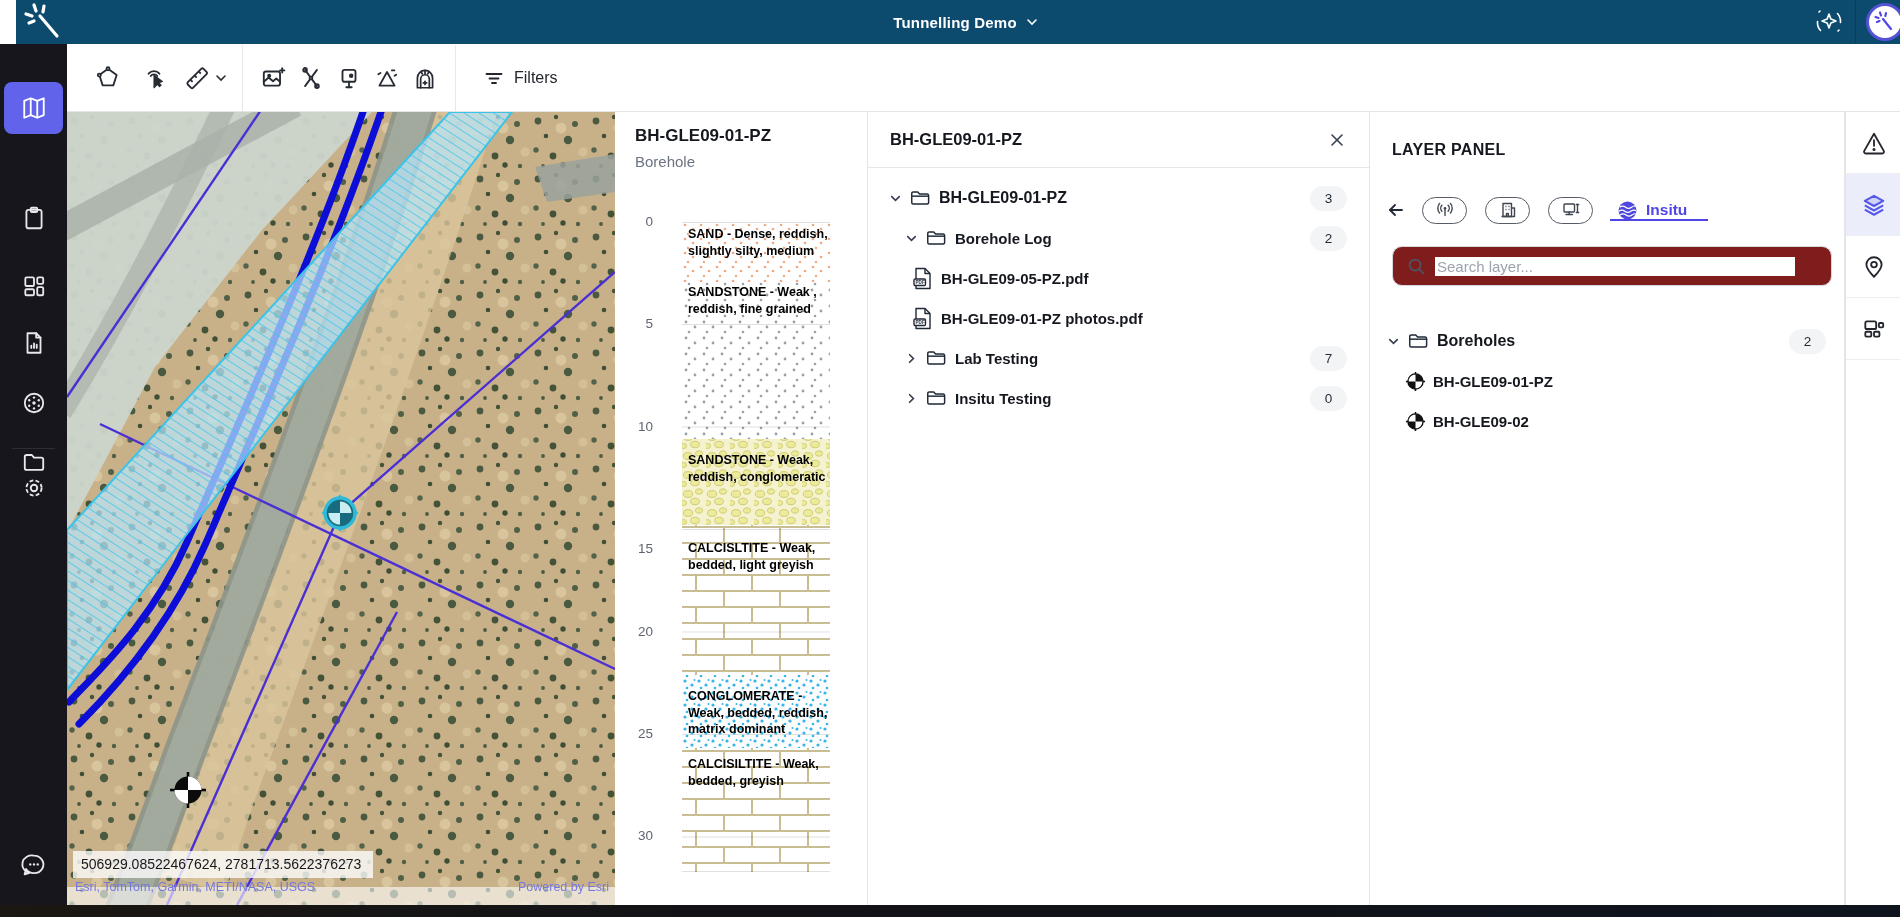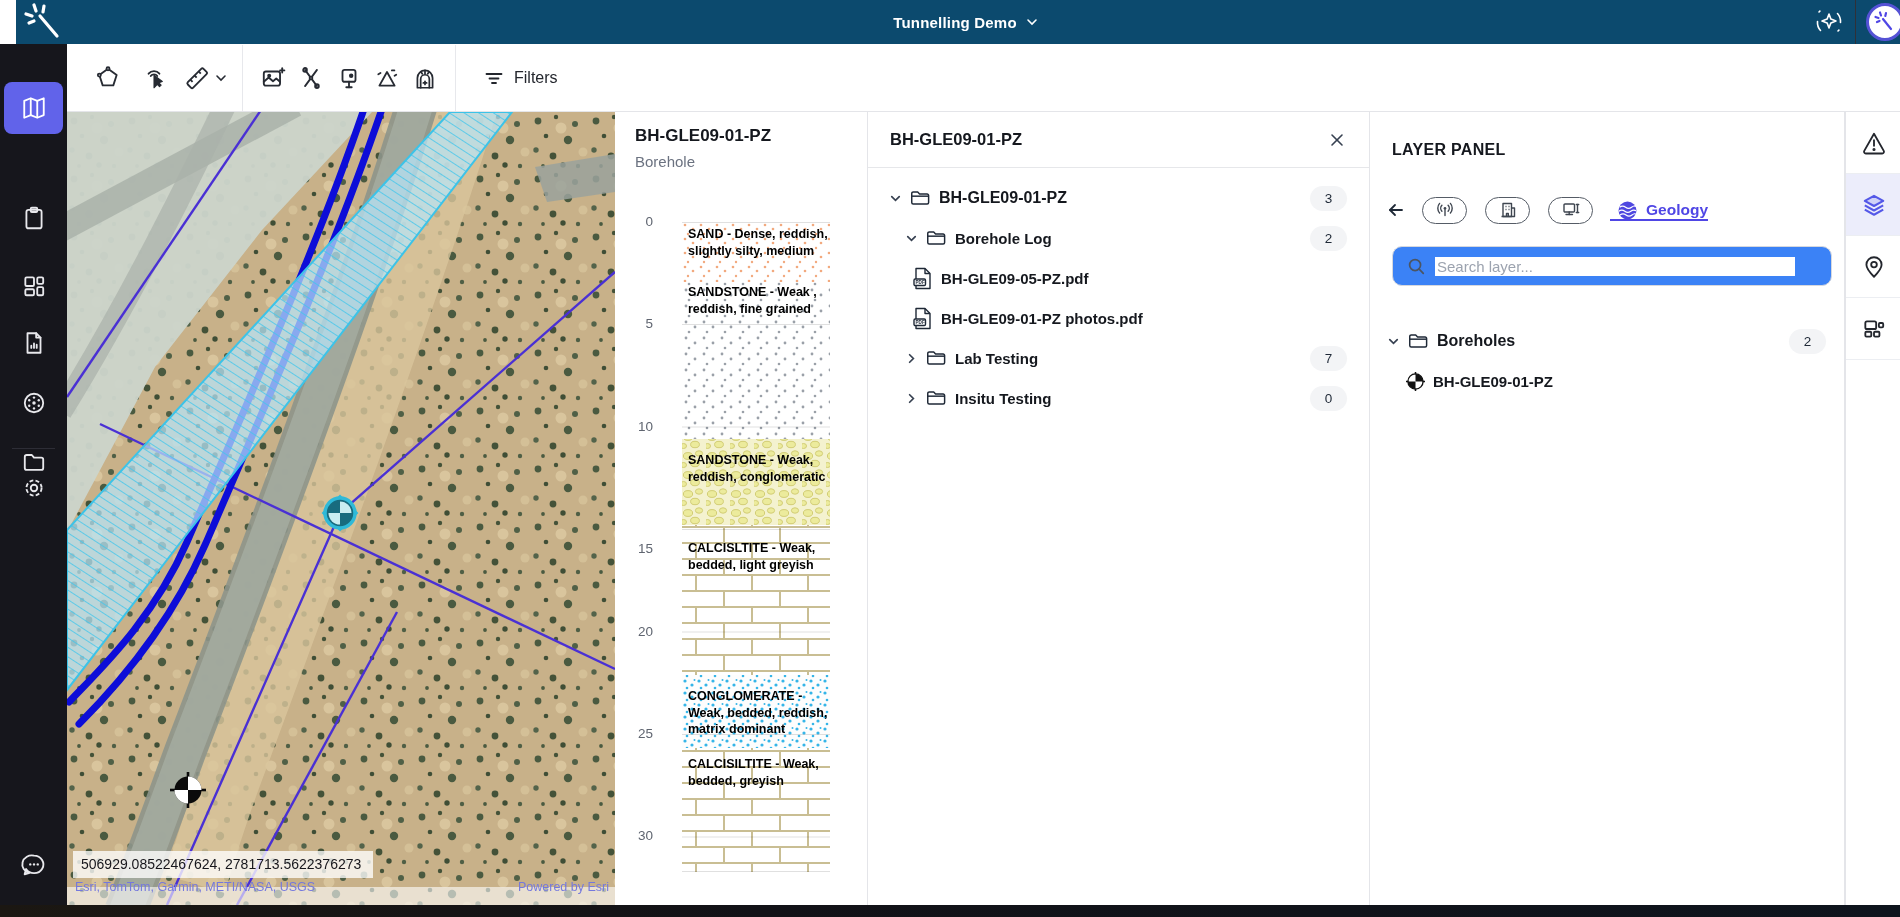--- a/index.html
+++ b/index.html
@@ -77,21 +77,21 @@
   .layer-panel { left:1370px; width:475px; }
   .lp-title { position:absolute; left:22px; top:29px; font-size:16px; font-weight:700;
     letter-spacing:.3px; color:#15181e; }
   .lp-tabs { position:absolute; left:16px; top:83px; width:443px; height:30px; display:flex; align-items:center; }
   .pill { width:45px; height:27px; border:1.3px solid #555c66; border-radius:999px; display:flex;
     align-items:center; justify-content:center; margin-right:18px; }
   .geo-tab { display:flex; align-items:center; gap:8px; margin-left:6px; }
   .geo-label { font-size:15.5px; font-weight:700; color:#4f46e5; }
   .geo-underline { position:absolute; left:240px; top:107px; width:98px; height:2px; background:#4f46e5; }
   .lp-search { position:absolute; left:22px; top:134px; width:440px; height:40px;
-    border:1px solid #d6d8de; border-radius:10px; display:flex; align-items:center; background:#3b82f6; }
+    border:1px solid #d6d8de; border-radius:10px; display:flex; align-items:center; background:#7f1d1d; }
   .lp-search input { border:none; outline:none; font-size:15px; color:#374151; width:360px;
     font-family:"Liberation Sans", sans-serif; }
   .lp-search input::placeholder { color:#9ca3af; }
   .lp-rows { position:absolute; left:0; top:209px; width:100%; }
 
   
   .right-rail { position:absolute; left:1845px; top:112px; width:55px; height:793px; background:#fff;
     border-left:1px solid #e4e5e9; }
   .rr-cell { width:55px; height:62px; display:flex; align-items:center; justify-content:center;
     border-bottom:1px solid #eceef2; }
@@ -650,21 +650,21 @@
       <span>
         <svg width="21" height="21" viewBox="0 0 21 21">
           <circle cx="10.5" cy="10.5" r="9" fill="#4f48e0"></circle>
           <g stroke="#fff" stroke-width="1.2" fill="none">
             <path d="M2.6 7.2 q3-2.2 6 0 t6 0 t4-0.5"></path>
             <path d="M1.8 11.2 q3-2.2 6 0 t6 0 t5.4-0.3"></path>
             <path d="M3 15 q3-2.2 6 0 t6 0 t4-0.5"></path>
           </g>
         </svg>
       </span>
-      <span class="geo-label">Geology</span>
+      <span class="geo-label">Insitu</span>
     </span>
   </div>
   <div class="geo-underline"></div>
 
   <div class="lp-search">
     <span style="margin:0 9px 0 13px">
       <svg width="20" height="20" viewBox="0 0 22 22" fill="none" stroke="#4b5563" stroke-width="1.9" stroke-linecap="round">
         <circle cx="10" cy="10" r="6"></circle>
           <path d="M14.5 14.5 L19 19"></path>
       </svg>
@@ -697,20 +697,36 @@
           <g stroke="#111" stroke-width="1.6">
               <path d="M10 0 V2.5"></path>
               <path d="M10 17.5 V20"></path>
               <path d="M0 10 H2.5"></path>
               <path d="M17.5 10 H20"></path>
             </g>
         </svg>
       </span>
       <span class="tree-label">BH-GLE09-01-PZ</span>
     </div>
+    <div class="tree-row">
+      <span style="margin-left:36px">
+        <svg width="19" height="19" viewBox="0 0 20 20">
+          <circle cx="10" cy="10" r="8" fill="#fff" stroke="#111" stroke-width="1.4"></circle>
+          <path d="M10 10 L10 2 A8 8 0 0 1 18 10 Z" fill="#111"></path>
+          <path d="M10 10 L10 18 A8 8 0 0 1 2 10 Z" fill="#111"></path>
+          <g stroke="#111" stroke-width="1.6">
+              <path d="M10 0 V2.5"></path>
+              <path d="M10 17.5 V20"></path>
+              <path d="M0 10 H2.5"></path>
+              <path d="M17.5 10 H20"></path>
+            </g>
+        </svg>
+      </span>
+      <span class="tree-label">BH-GLE09-02</span>
+    </div>
   </div>
 </div>
 
 <div class="right-rail">
   <div class="rr-cell">
     <span>
       <svg width="26" height="26" viewBox="0 0 24 24" fill="none" stroke="#23262d" stroke-width="1.7" stroke-linejoin="round" stroke-linecap="round">
         <path d="M12 3.5 L21 19.3 a1.6 1.6 0 0 1 -1.4 2.4 H4.4 A1.6 1.6 0 0 1 3 19.3 Z"></path>
         <path d="M12 9.5 v5"></path>
           <circle cx="12" cy="18" r="0.6" fill="#23262d"></circle>

